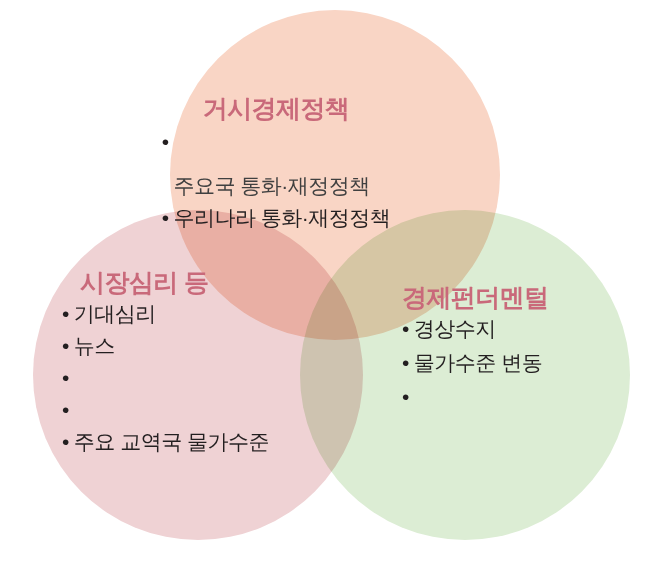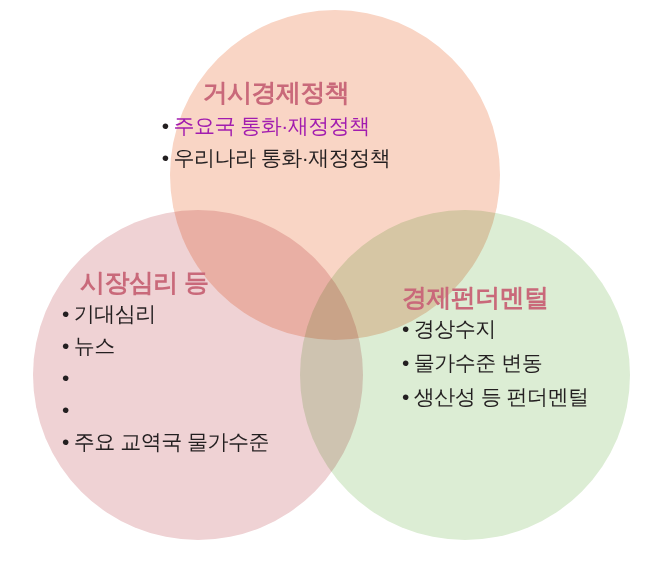--- a/index.html
+++ b/index.html
@@ -87,21 +87,21 @@
     line-height: 1.0;
     margin-right: 5px;
   }
   .bullet-text {
     display: inline-block;
   }
 
   
   #group-macro {
     left: 0px;
-    top: 78px;
+    top: 94px;
     width: 552px;
     text-align: center;
   }
   #group-macro .bullet-list {
     display: inline-block;
     text-align: left;
   }
   #group-macro .group-title {
     margin-bottom: 9px;
   }
@@ -135,21 +135,21 @@
     <div class="venn-circle" id="circle-right" style="background: rgb(220, 237, 212);"></div>
   </div>
 
   <div class="text-layer">
 
     <div class="group" id="group-macro">
       <div class="group-title" style="color: rgb(201, 105, 122);">거시경제정책</div>
       <ul class="bullet-list">
         <li class="bullet-item" style="color: rgb(35, 31, 32);">
           <span class="bullet-dot" style="color: rgb(35, 31, 32);">•</span>
-          <span class="bullet-text" style="color: #a21caf;">주요국 통화·재정정책</span>
+          <span class="bullet-text" style="color: #404040; margin-top: 44px;">주요국 통화·재정정책</span>
         </li>
         <li class="bullet-item" style="color: rgb(35, 31, 32);">
           <span class="bullet-dot" style="color: rgb(35, 31, 32);">•</span>
           <span class="bullet-text" style="color: rgb(35, 31, 32);">우리나라 통화·재정정책</span>
         </li>
       </ul>
     </div>
 
     <div class="group" id="group-sentiment">
       <div class="group-title" style="color: rgb(201, 105, 122);">시장심리 등</div>
@@ -181,19 +181,18 @@
         <li class="bullet-item" style="color: rgb(35, 31, 32);">
           <span class="bullet-dot" style="color: rgb(35, 31, 32);">•</span>
           <span class="bullet-text" style="color: rgb(35, 31, 32);">경상수지</span>
         </li>
         <li class="bullet-item" style="color: rgb(35, 31, 32);">
           <span class="bullet-dot" style="color: rgb(35, 31, 32);">•</span>
           <span class="bullet-text" style="color: rgb(35, 31, 32);">물가수준 변동</span>
         </li>
         <li class="bullet-item" style="color: rgb(35, 31, 32);">
           <span class="bullet-dot" style="color: rgb(35, 31, 32);">•</span>
-          <span class="bullet-text" style="color: rgb(35, 31, 32);">생산성 등 펀더멘털</span>
         </li>
       </ul>
     </div>
 
   </div>
 </div>
 
 </body></html>

